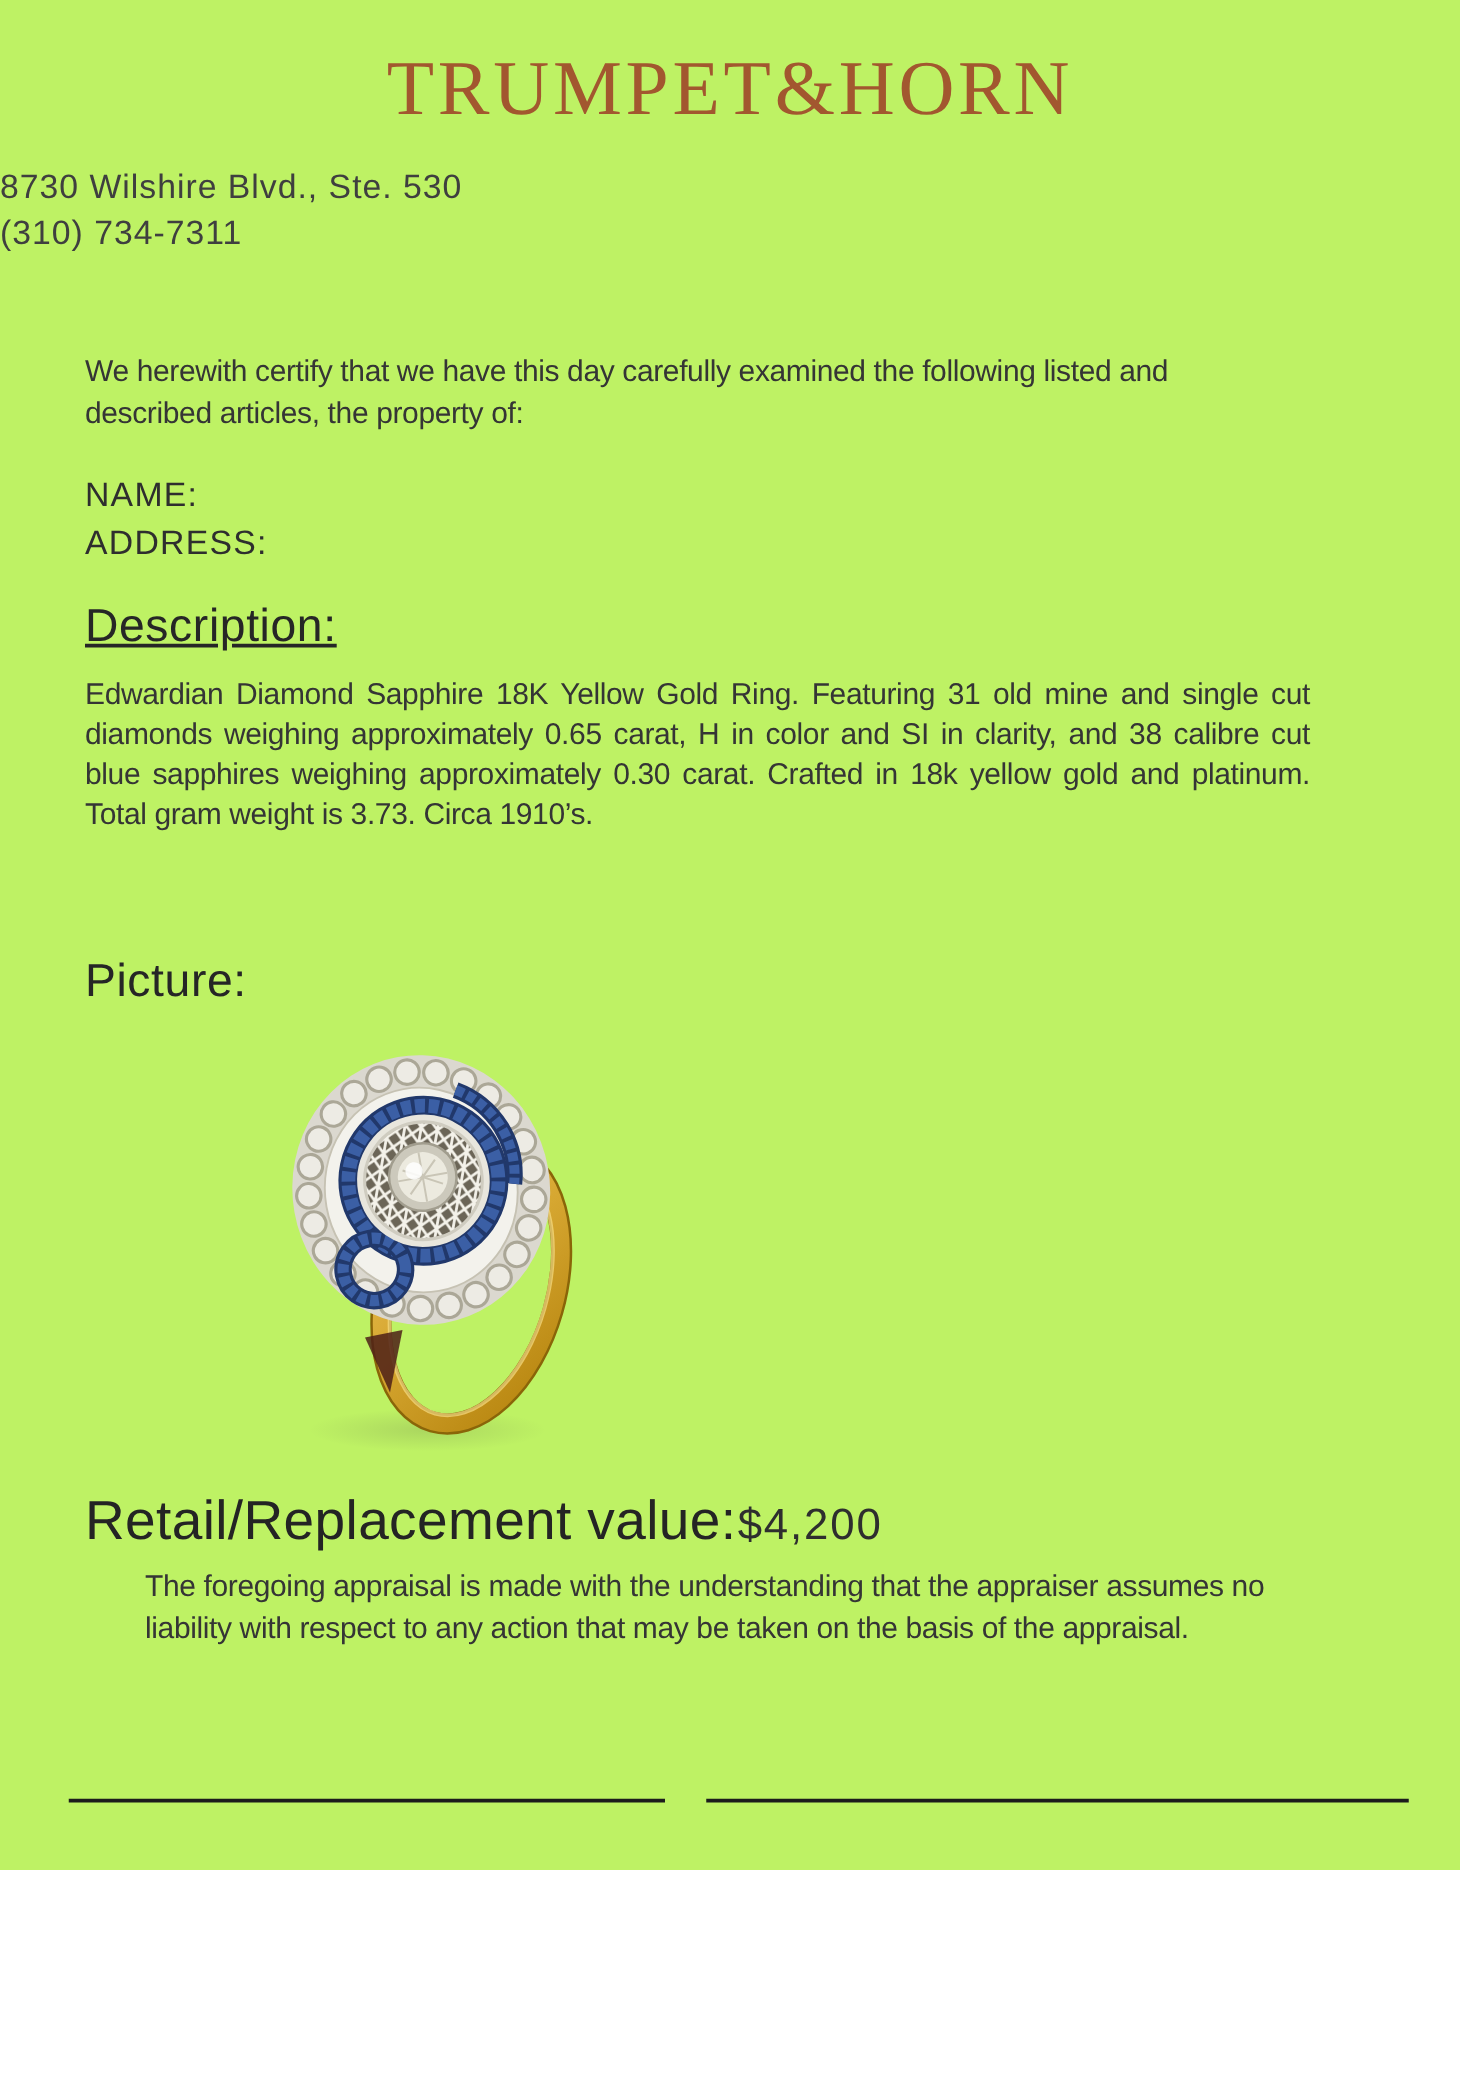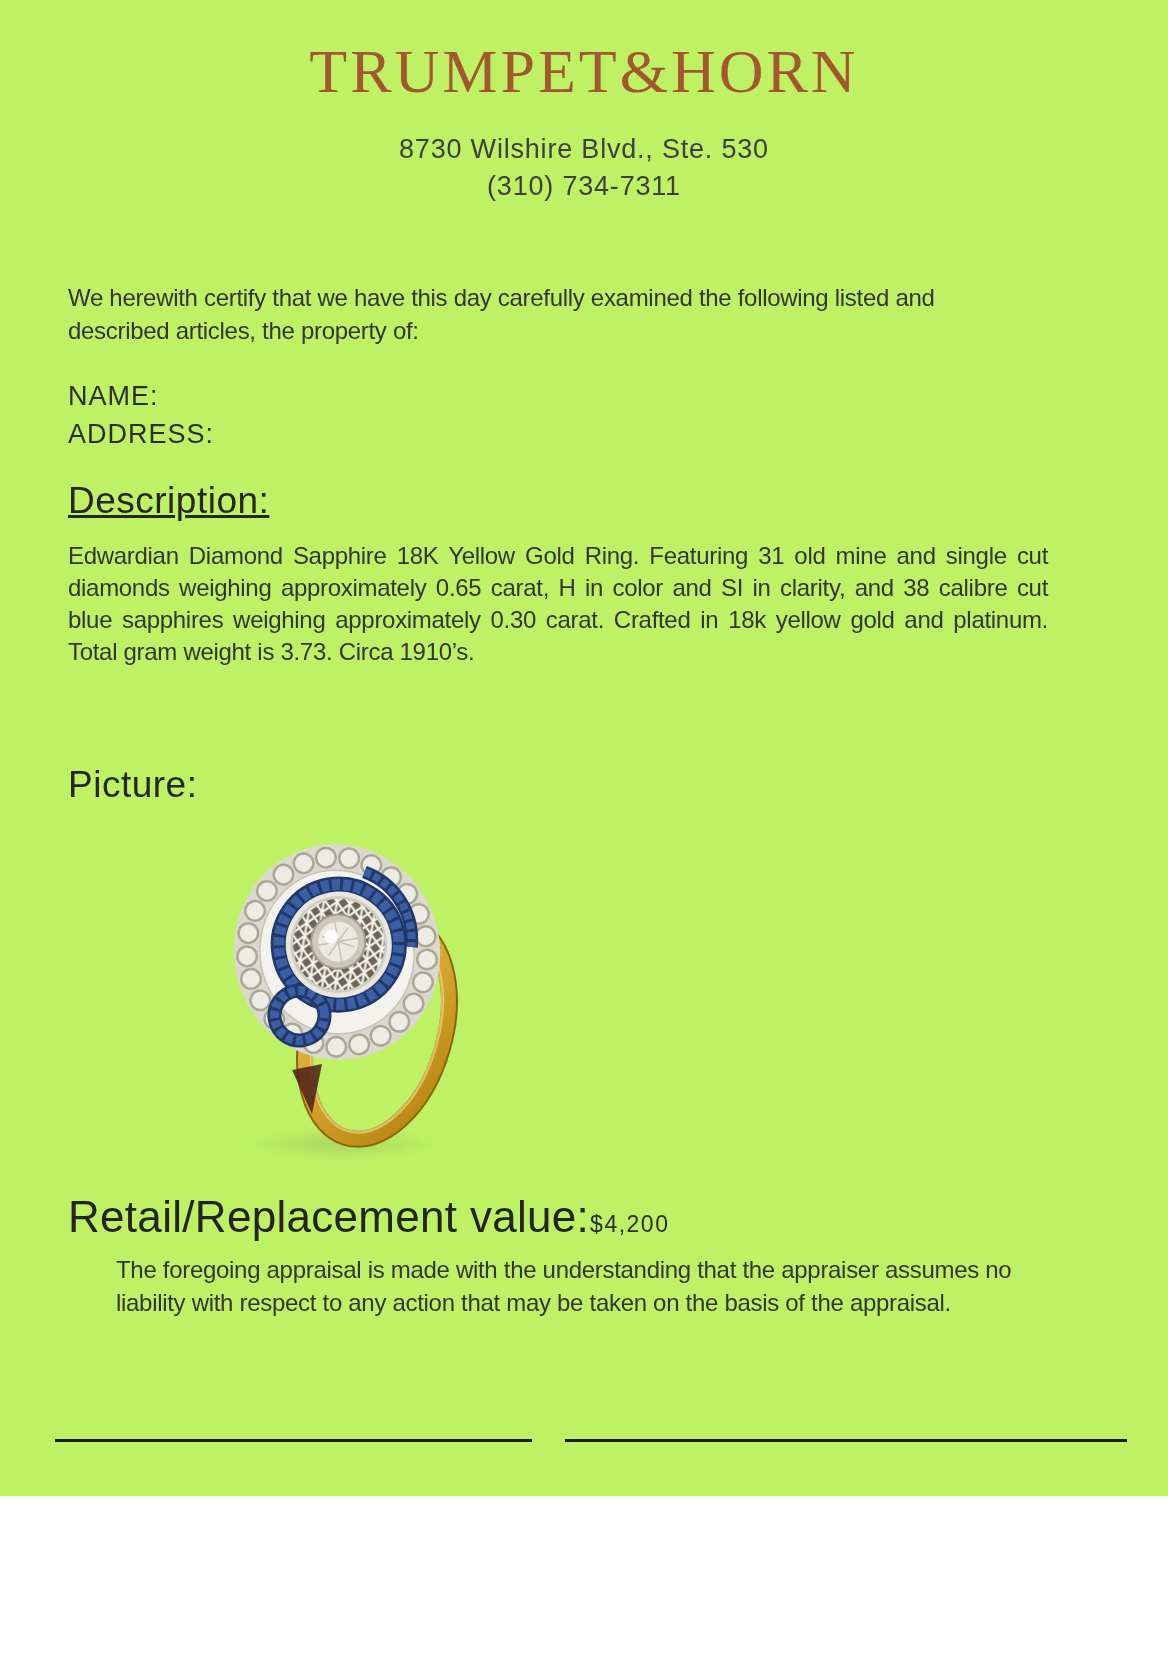--- a/index.html
+++ b/index.html
@@ -20,21 +20,21 @@
     text-align: center;
     font-family: "Liberation Serif", serif;
     font-size: 62px;
     font-weight: 500;
     letter-spacing: 3px;
     color: #a2572f;
   }
   .address-block {
     position: absolute;
     top: 131px; left: 0; right: 0;
-    text-align: center;
+    text-align: left;
     font-size: 27px;
     line-height: 37px;
     letter-spacing: 0.8px;
     color: #3f3f3f;
   }
   .certify-text {
     position: absolute;
     top: 281px; left: 68px;
     width: 965px;
     font-size: 24px;
@@ -83,21 +83,21 @@
     align-items: baseline;
     gap: 1px;
   }
   .valuation-heading {
     font-size: 44px;
     letter-spacing: 0.3px;
     color: #242424;
     white-space: nowrap;
   }
   .valuation-amount {
-    font-size: 23px;
+    font-size: 35px;
     letter-spacing: 1.5px;
     color: #2e2e2e;
     white-space: nowrap;
   }
   .disclaimer-text {
     position: absolute;
     top: 1253px; left: 68px;
     width: 960px;
     font-size: 24px;
     line-height: 33px;

